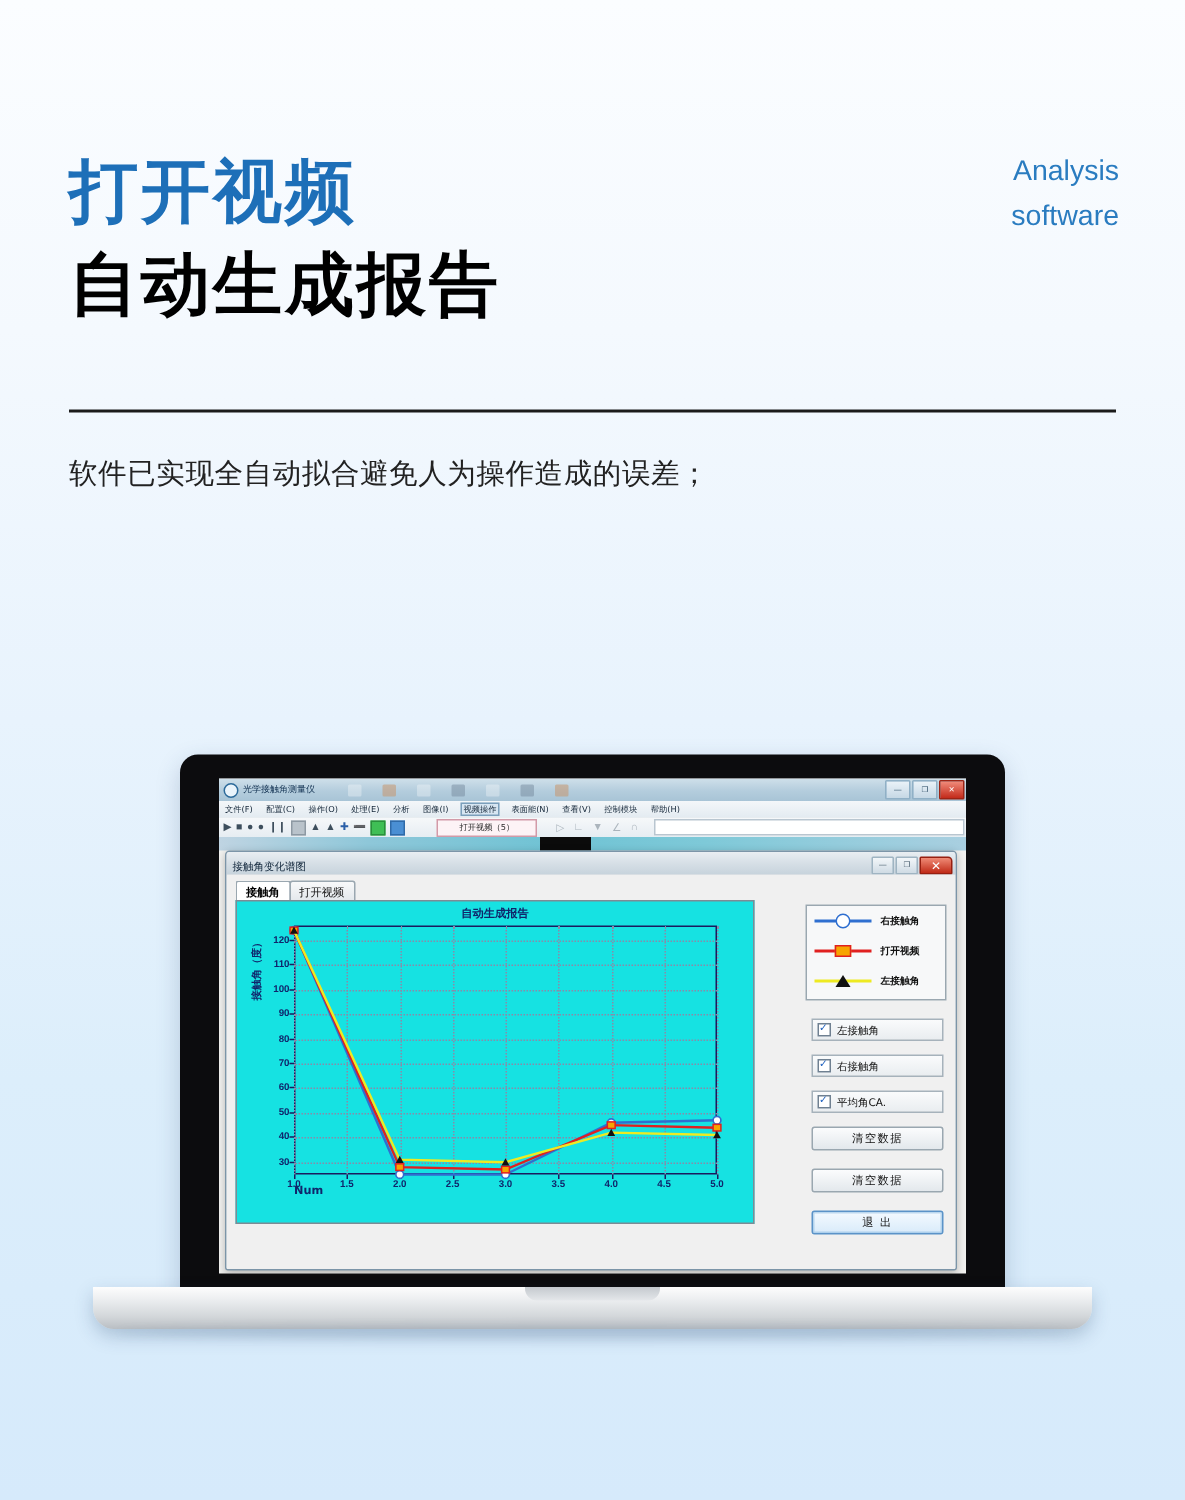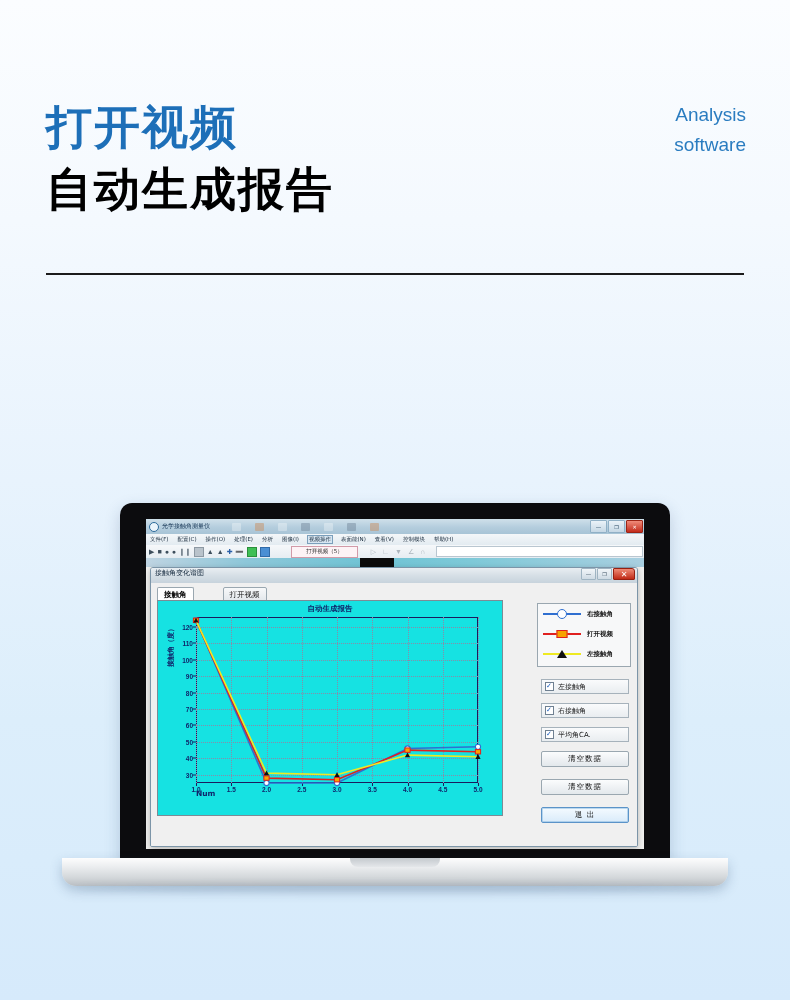--- a/index.html
+++ b/index.html
@@ -123,41 +123,41 @@
   }
 
   
   .dialog{
     position:absolute;left:4px;top:48px;width:486px;height:278px;
     background:#eef0f1;border:1px solid #7c95a8;border-radius:3px 3px 2px 2px;
     box-shadow:0 2px 6px rgba(0,0,0,.25);overflow:hidden;
   }
   .dlg-title{
     height:15px;background:linear-gradient(180deg,#e9eef2 0%,#d6dfe6 50%,#c7d3dc 100%);
-    border-bottom:1px solid #a9bac6;display:flex;align-items:flex-start;
+    border-bottom:1px solid #a9bac6;display:flex;align-items:flex-end;
   }
   .dlg-title-text{
     font-size:7px;color:#0e2338;margin-left:4px;white-space:nowrap;
     font-family:"DejaVu Sans","Liberation Sans",sans-serif;
   }
   .dlg-spacer{flex:1;}
   .dlg-btns{display:flex;margin-right:2px;align-items:center;}
   .dlg-btn{
     width:13px;height:10px;margin-left:1px;border:1px solid #9fb4c2;
     background:linear-gradient(180deg,#f2f6f9,#cfdbe4);border-radius:1px;
     font-size:5px;color:#3a4f60;display:flex;align-items:center;justify-content:center;
   }
   .dlg-btn.close{
     width:20px;background:linear-gradient(180deg,#ef8b76,#c02a17);
     border-color:#971f10;color:#fff;font-size:8px;font-weight:bold;border-radius:1px 3px 1px 1px;
   }
 
   .dlg-body{position:absolute;left:0;top:15px;width:486px;height:263px;background:#f0f0f0;}
 
-  .tabs{position:absolute;left:6px;top:4px;display:flex;align-items:flex-end;gap:30px;}
+  .tabs{position:absolute;left:6px;top:4px;display:flex;align-items:flex-end;}
   .tab{
     font-size:7.5px;color:#111;padding:2px 6px 2px 6px;border:1px solid #9aa7b0;
     background:linear-gradient(180deg,#f8f9fa,#e1e6ea);margin-right:-1px;border-radius:2px 2px 0 0;
     font-family:"DejaVu Sans","Liberation Sans",sans-serif;
   }
   .tab.sel{background:#fff;border-bottom-color:#fff;color:#000;font-weight:bold;}
 
   
   .chart-panel{
     position:absolute;left:6px;top:17px;width:344px;height:214px;
@@ -250,20 +250,21 @@
   </div>
 
   <div class="eyebrow">
     <div>Analysis</div>
     <div>software</div>
   </div>
 
   <div class="divider"></div>
 
   <div class="body-copy">
+    <div class="body-line">软件已实现全自动拟合避免人为操作造成的误差；</div>
   </div>
 </div>
 
 <div id="laptop">
   <div class="lid">
     <div class="screen">
 
       <div class="app-titlebar">
         <div class="app-icon"></div>
         <div class="app-title">光学接触角测量仪</div>

